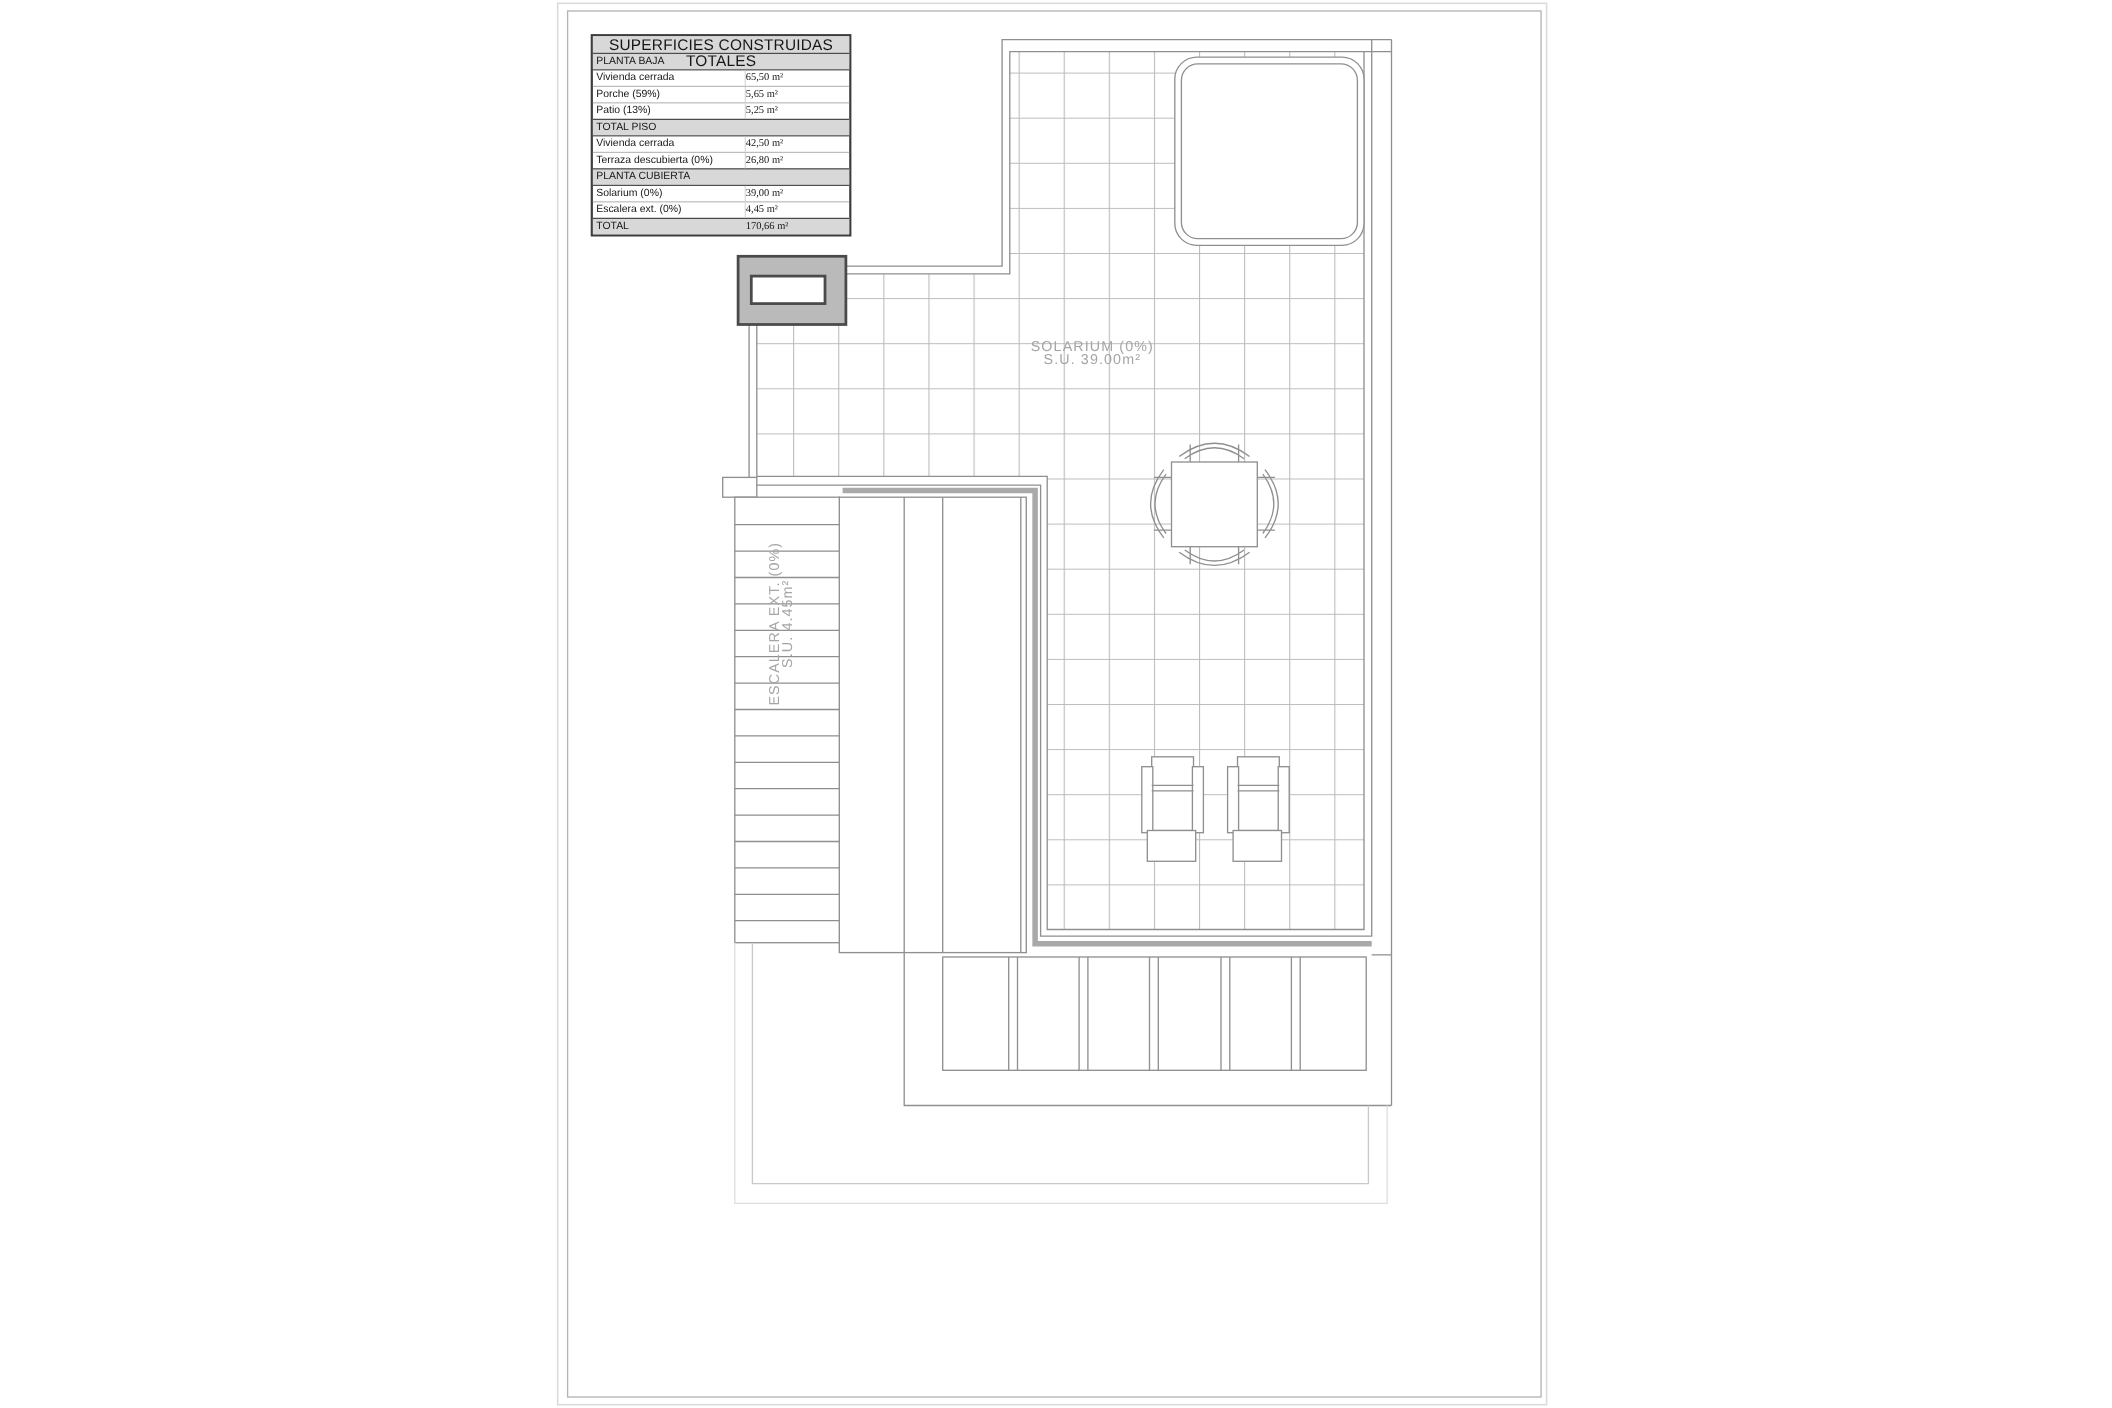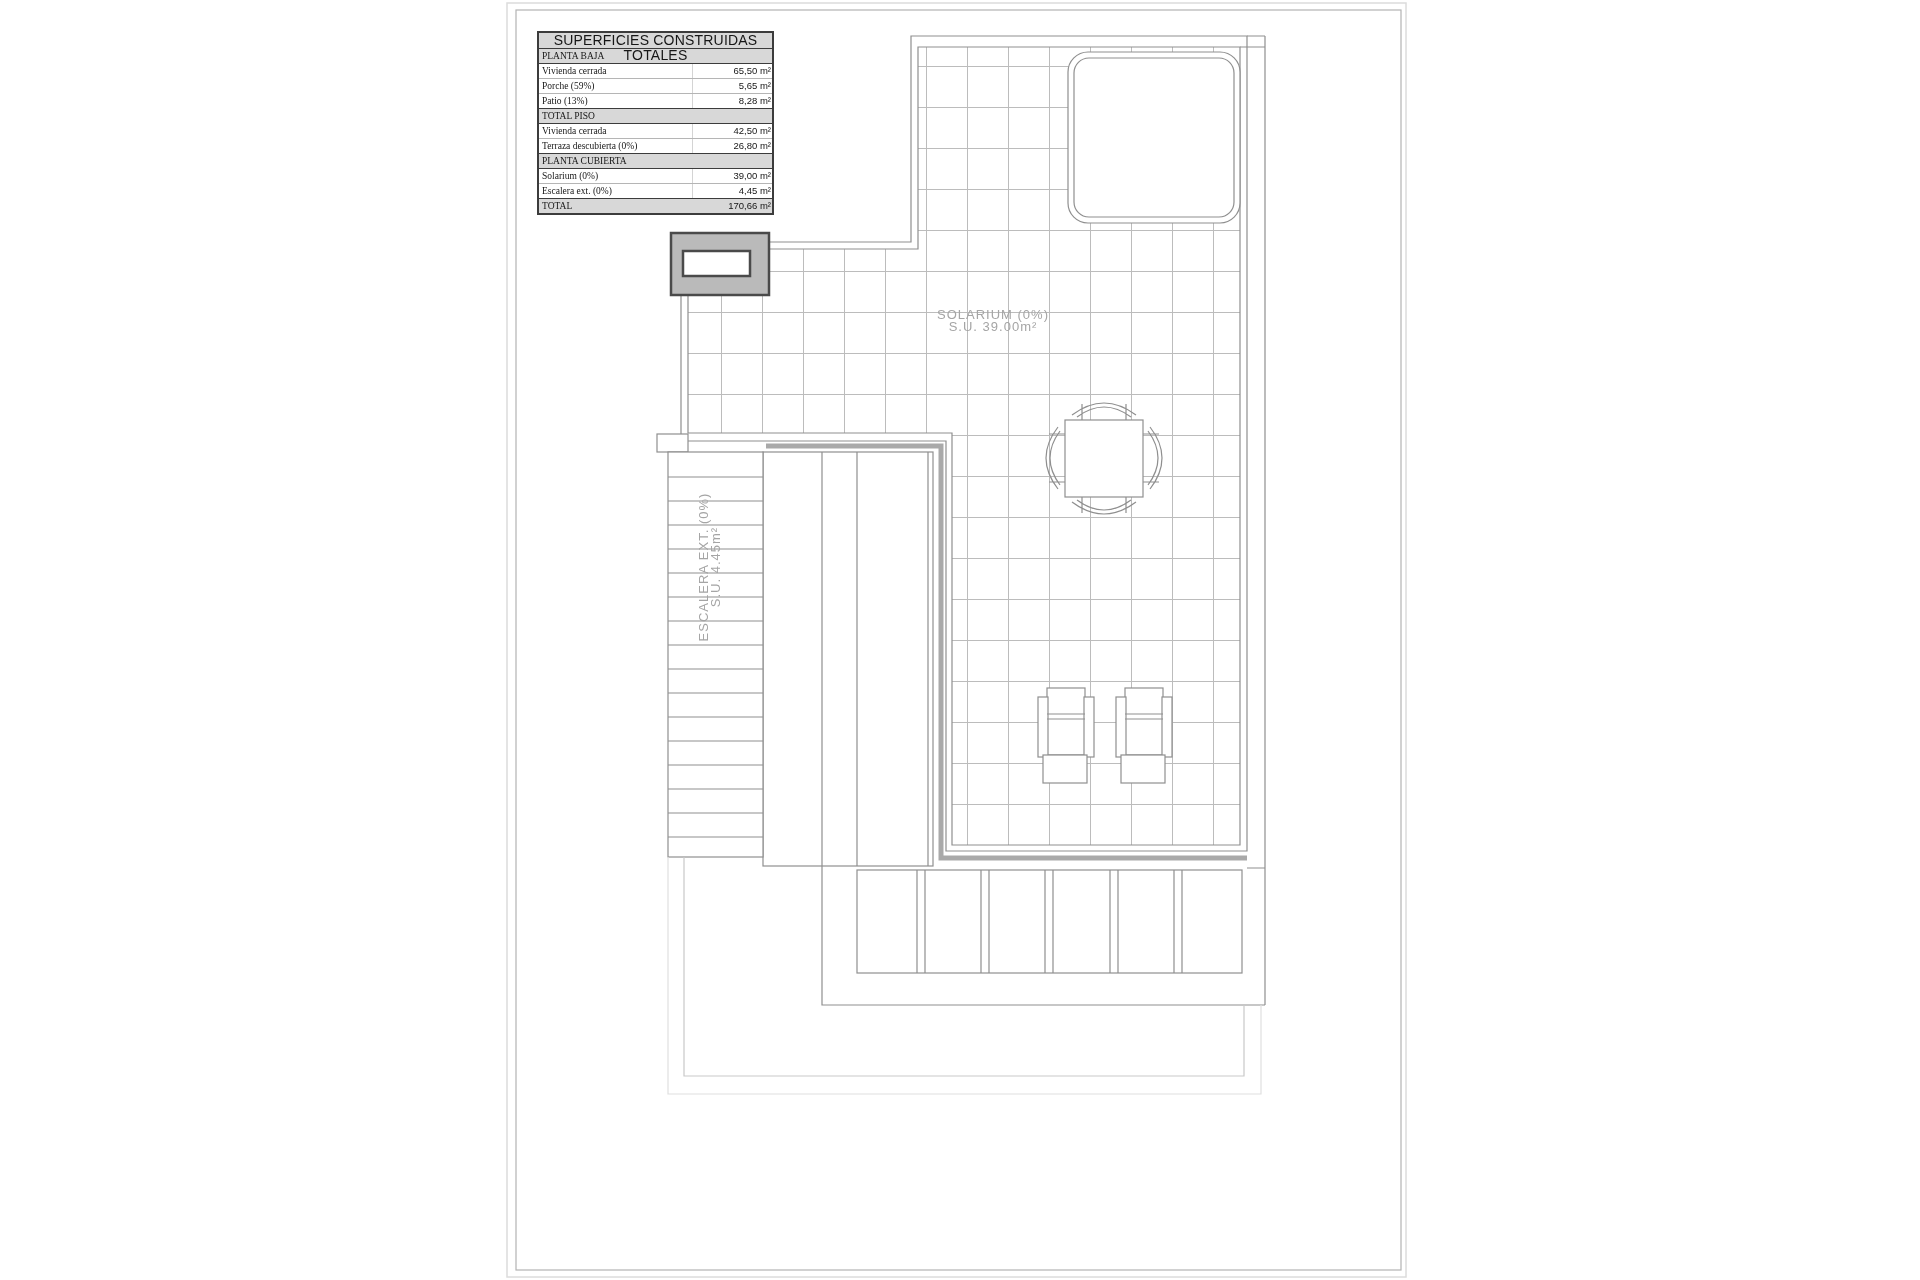--- a/index.html
+++ b/index.html
@@ -27,22 +27,22 @@
   .escalera-label{left:593px;top:552px;width:240px;height:30px;transform:rotate(-90deg);}
 
   
   .areas-table{position:absolute;left:537px;top:31px;width:233px;background:#fff;
                border:2px solid var(--table-border);color:#161616;font-size:9.5px;}
   .t-title{height:15px;line-height:15px;text-align:center;background:var(--header-bg);
            font-size:14px;letter-spacing:.2px;}
   .t-row{height:14px;line-height:14px;display:flex;border-top:1px solid var(--row-line);}
   .t-row.sec,.t-row.total{background:var(--header-bg);border-top:1.5px solid var(--table-border);}
   .t-row.sec + .t-row{border-top:1.5px solid var(--table-border);}
-  .t-row .lbl{flex:1;padding:0 3px;white-space:nowrap;overflow:hidden;font-family:Liberation Serif, serif;}
-  .t-row .val{width:78px;text-align:right;padding-right:1px;white-space:nowrap;}
+  .t-row .lbl{flex:1;padding:0 3px;white-space:nowrap;overflow:hidden;}
+  .t-row .val{width:78px;text-align:left;padding-right:16px;white-space:nowrap;font-family:Liberation Serif, serif;}
   .t-row.data .val{border-left:1px solid #d4d4d4;}
 </style>
 </head>
 <body>
 
 <div class="canvas">
 
   <svg class="plan" width="1920" height="1280" viewBox="0 0 1920 1280">
     <defs>
       <pattern id="tiles" x="24" y="25" width="41" height="41" patternUnits="userSpaceOnUse">
@@ -148,21 +148,21 @@
     <div class="t-row data">
       <div class="lbl">Vivienda cerrada</div>
       <div class="val">65,50 m²</div>
     </div>
     <div class="t-row data">
       <div class="lbl">Porche (59%)</div>
       <div class="val">5,65 m²</div>
     </div>
     <div class="t-row data">
       <div class="lbl">Patio (13%)</div>
-      <div class="val">8,28 m²</div>
+      <div class="val">5,25 m²</div>
     </div>
     <div class="t-row sec">
       <div class="lbl">TOTAL PISO</div>
     </div>
     <div class="t-row data">
       <div class="lbl">Vivienda cerrada</div>
       <div class="val">42,50 m²</div>
     </div>
     <div class="t-row data">
       <div class="lbl">Terraza descubierta (0%)</div>

